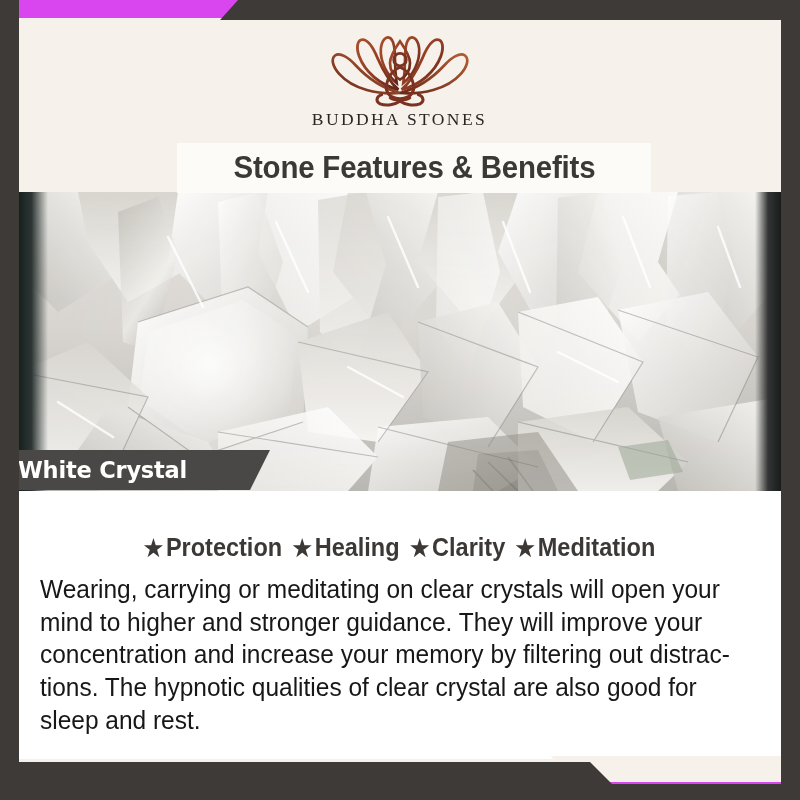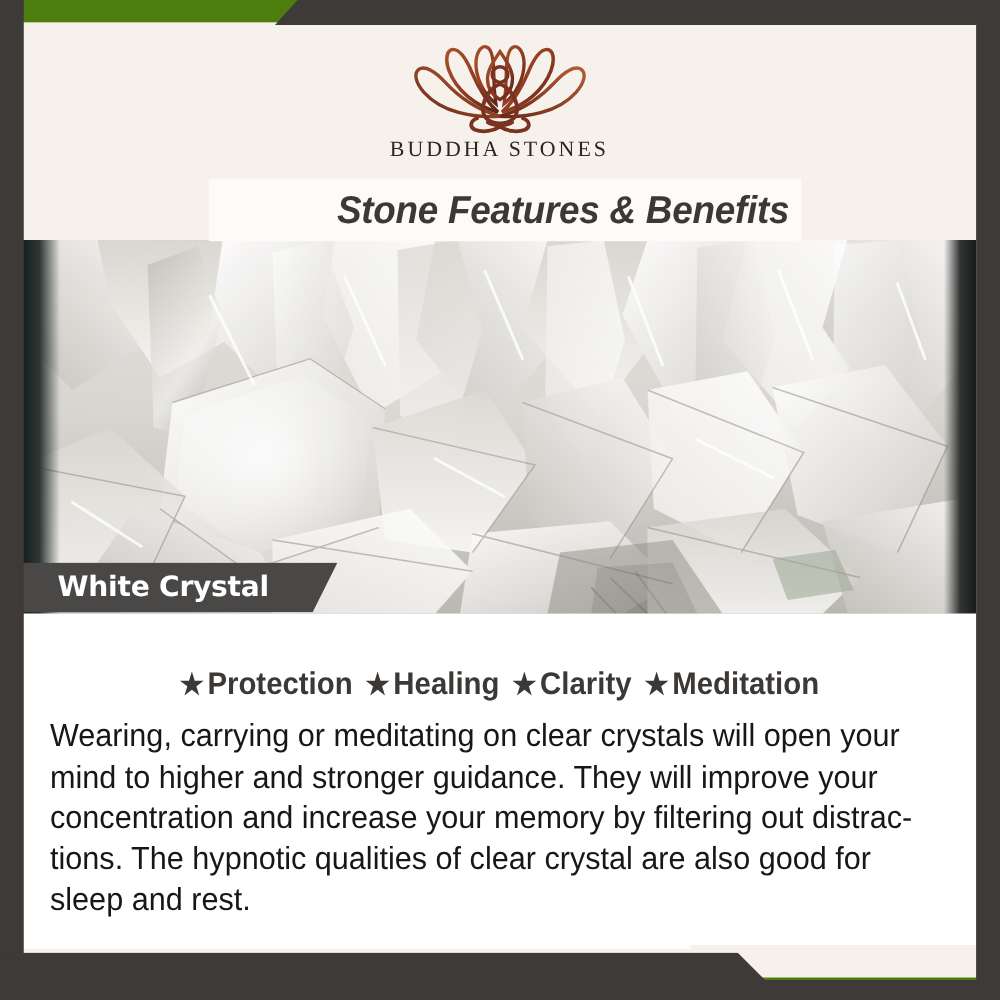--- a/index.html
+++ b/index.html
@@ -9,21 +9,21 @@
     height: 800px;
     overflow: hidden;
     background: #3e3a38;
     font-family: "Liberation Sans", sans-serif;
   }
 
   #page {
     position: relative;
     width: 800px;
     height: 784px;
-    background: #4d7c0f;
+    background: #d946ef;
     overflow: hidden;
   }
 
   
   .page-body {
     position: absolute;
     left: 18px;
     top: 18px;
     width: 763px;
     height: 764px;
@@ -78,30 +78,29 @@
     font-family: "Liberation Serif", serif;
     font-size: 17.5px;
     letter-spacing: 2.4px;
     color: #2b2523;
     font-weight: 400;
   }
 
   
   .title-panel {
     position: absolute;
-    left: 149px;
+    left: 159px;
     top: 125px;
     width: 474px;
     height: 50px;
     background: #fdfbf8;
     display: flex;
     align-items: center;
-    justify-content: flex-end;
+    justify-content: center;
     z-index: 3;
-    font-style: italic;
   }
 
   .title-text {
     font-family: "Liberation Sans Narrow", "Liberation Sans", sans-serif;
     font-size: 31px;
     font-weight: 700;
     color: #3b3836;
     letter-spacing: -0.2px;
     transform: scaleX(0.95);
     white-space: nowrap;
@@ -146,21 +145,20 @@
     width: 252px;
     height: 40px;
     background: #4a4846;
     clip-path: polygon(0 0, 252px 0, 232px 40px, 0 40px);
     display: flex;
     align-items: center;
     z-index: 5;
   }
 
   .name-banner-text {
-    margin-left: 28px;
     color: #ffffff;
     font-family: "DejaVu Sans", sans-serif;
     font-size: 22.5px;
     font-weight: 700;
     letter-spacing: -0.2px;
     white-space: nowrap;
   }
 
   
   .content-card {

